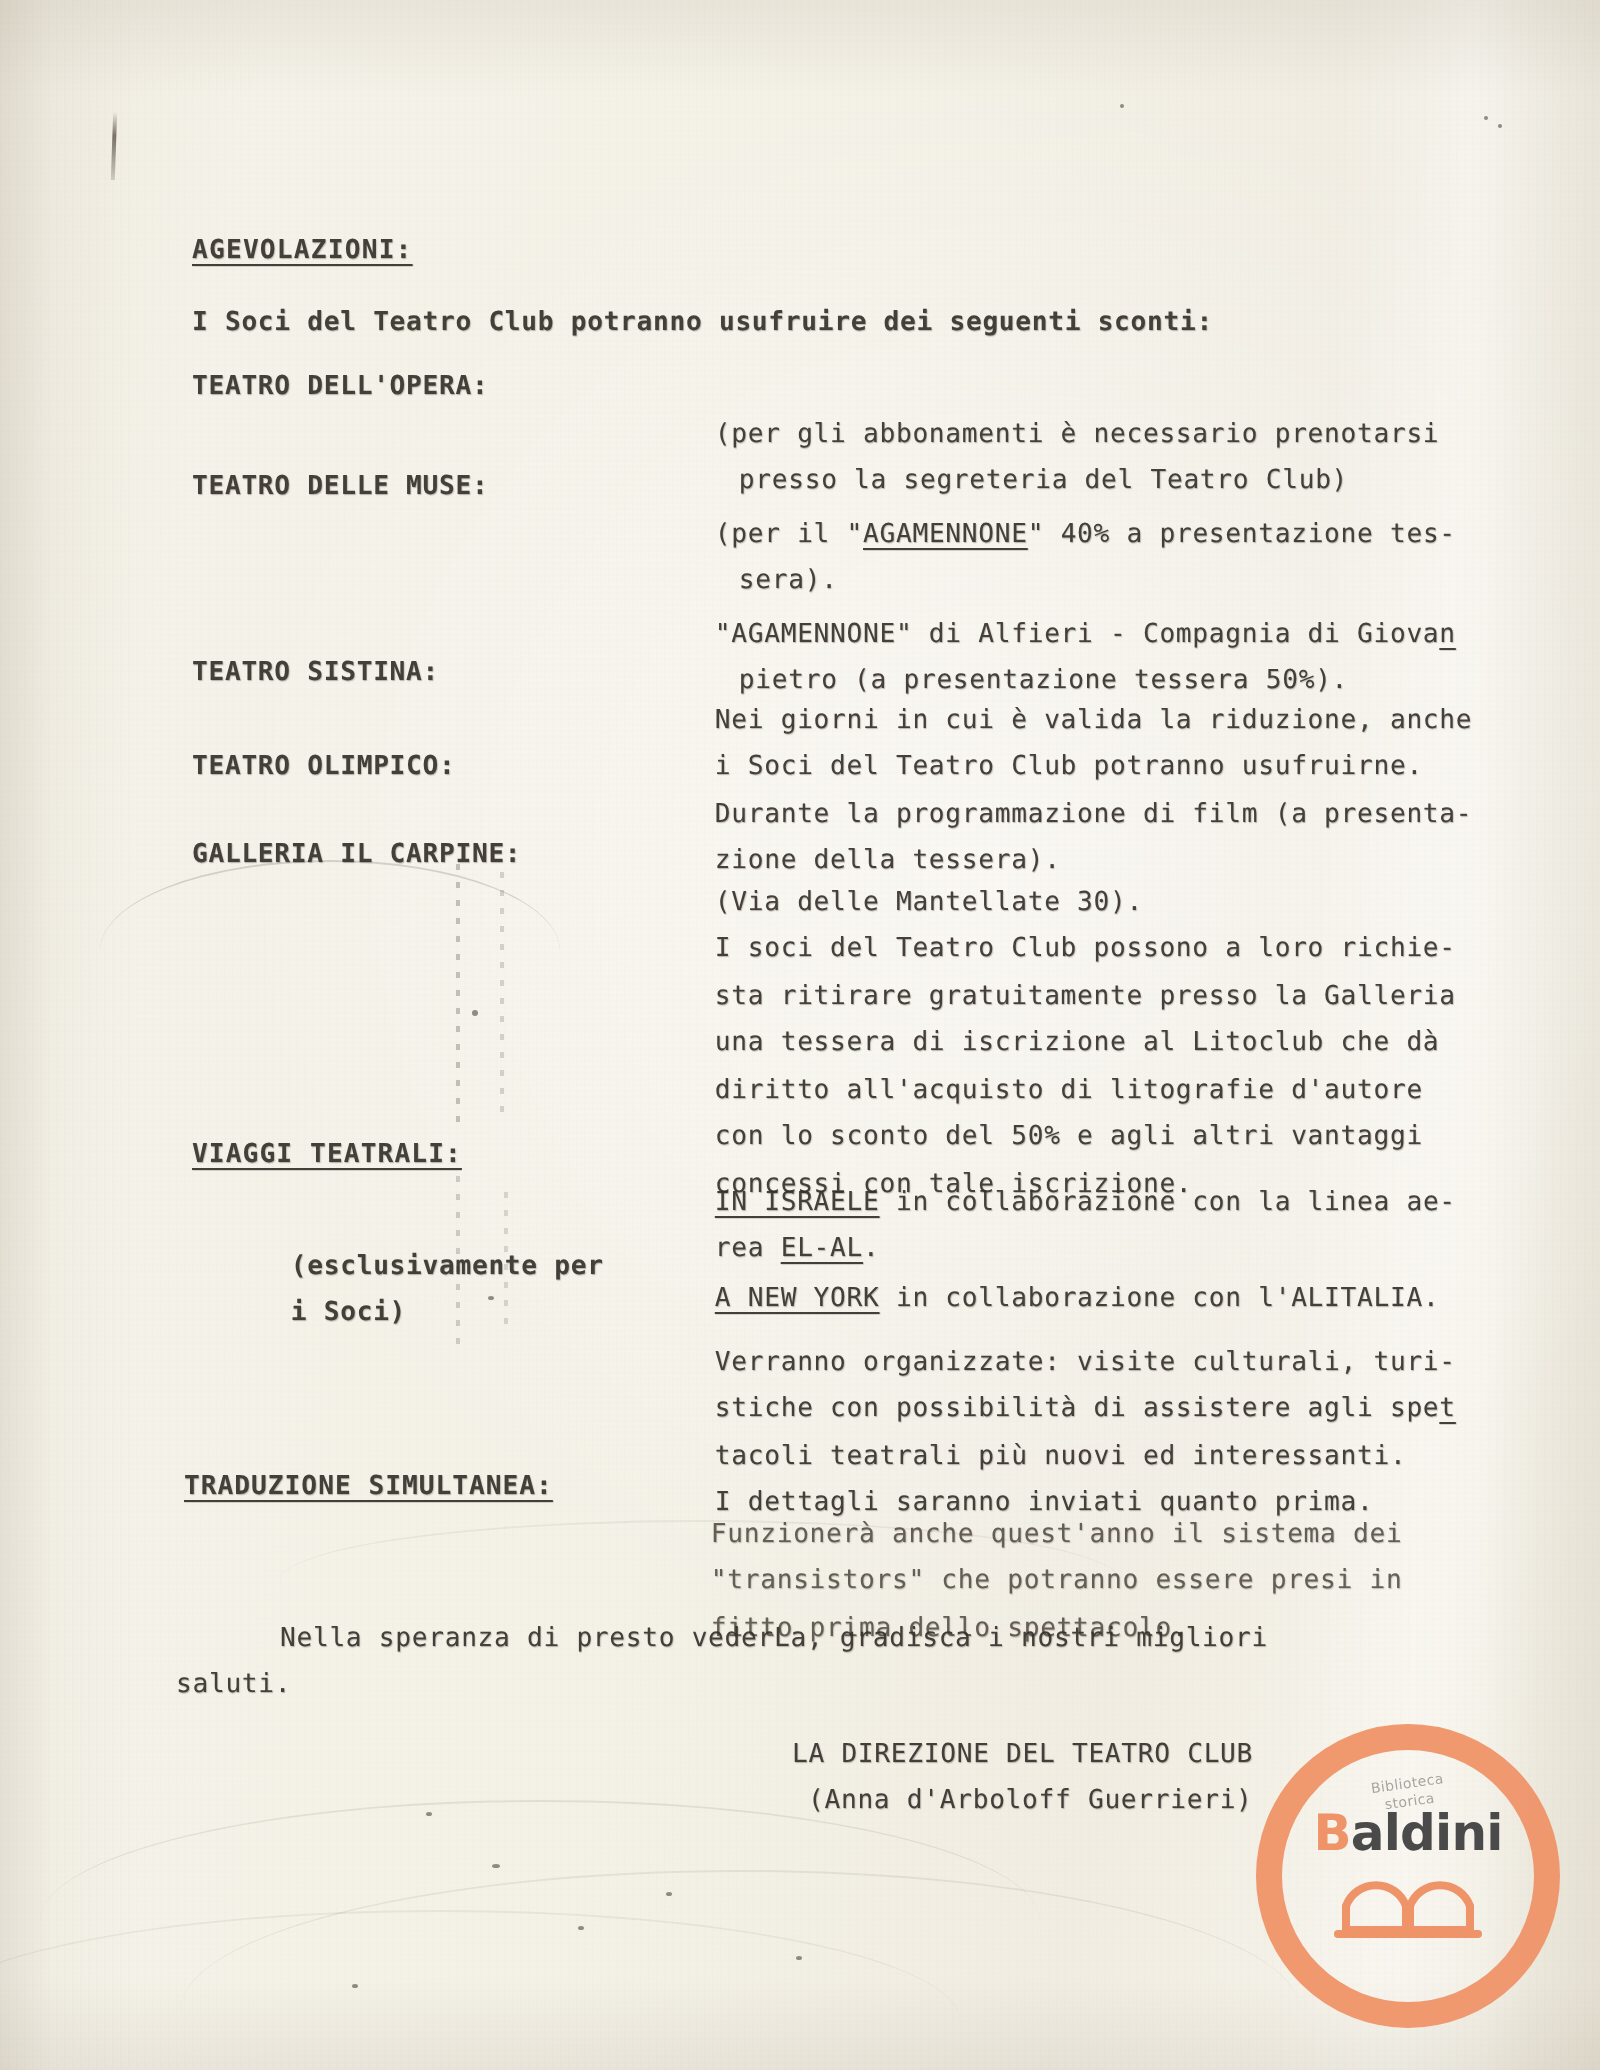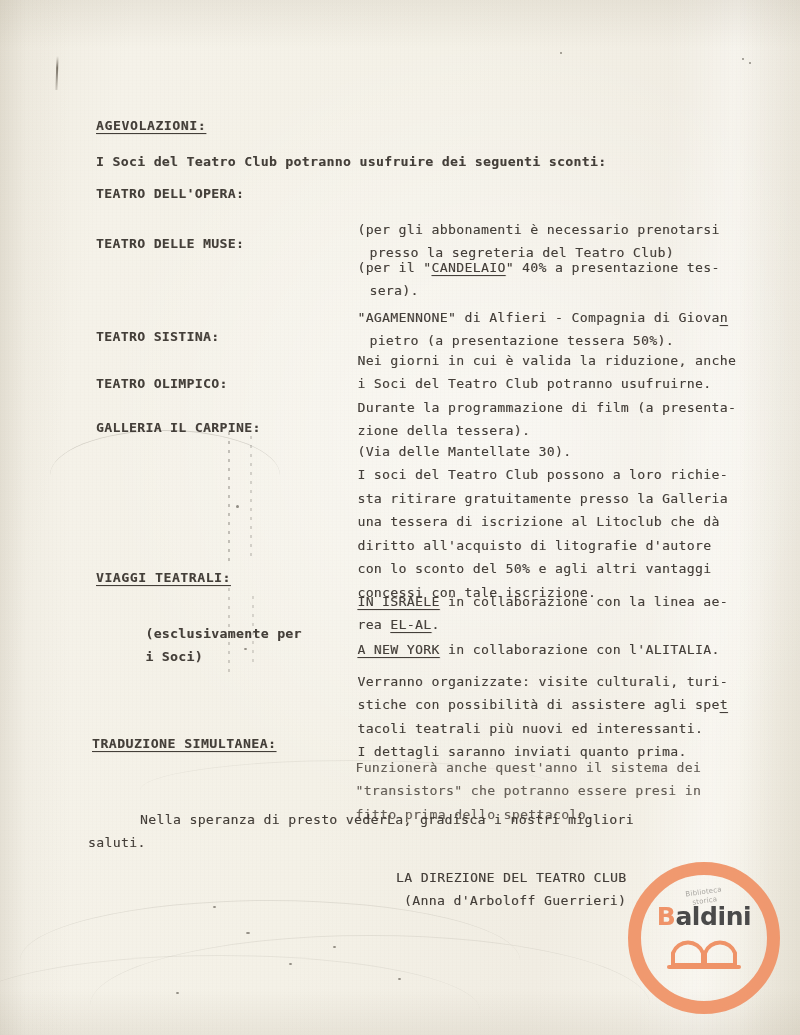--- a/index.html
+++ b/index.html
@@ -182,28 +182,28 @@
   <div class="speck" style="left:236px;top:505px;width:3px;height:3px;"></div>
   <div class="speck" style="left:244px;top:648px;width:3px;height:2px;"></div>
 
   <div class="doc">
 
     <div class="tw heading u bold" style="top:114px;">AGEVOLAZIONI:</div>
 
     <div class="tw label-col" style="top:150px;">I Soci del Teatro Club potranno usufruire dei seguenti sconti:</div>
 
     <div class="tw label-col" style="top:182px;">TEATRO DELL'OPERA:</div>
-    <div class="tw body-col" style="top:194px;">
+    <div class="tw body-col" style="top:182px;">
       <span class="line">(per gli abbonamenti è necessario prenotarsi</span>
       <span class="line" style="padding-left:12px;">presso la segreteria del Teatro Club)</span>
     </div>
 
     <div class="tw label-col" style="top:232px;">TEATRO DELLE MUSE:</div>
     <div class="tw body-col" style="top:232px;">
-      <span class="line"><span>(per il "<span class="u">CANDELAIO</span>" 40% a presentazione tes-</span></span>
+      <span class="line"><span>(per il "<span class="u">AGAMENNONE</span>" 40% a presentazione tes-</span></span>
       <span class="line" style="padding-left:12px;">sera).</span>
     </div>
 
     <div class="tw body-col" style="top:282px;">
       <span class="line">"AGAMENNONE" di Alfieri - Compagnia di Giova<span class="u">n</span></span>
       <span class="line" style="padding-left:12px;">pietro (a presentazione tessera 50%).</span>
     </div>
 
     <div class="tw label-col" style="top:325px;">TEATRO SISTINA:</div>
     <div class="tw body-col" style="top:325px;">

